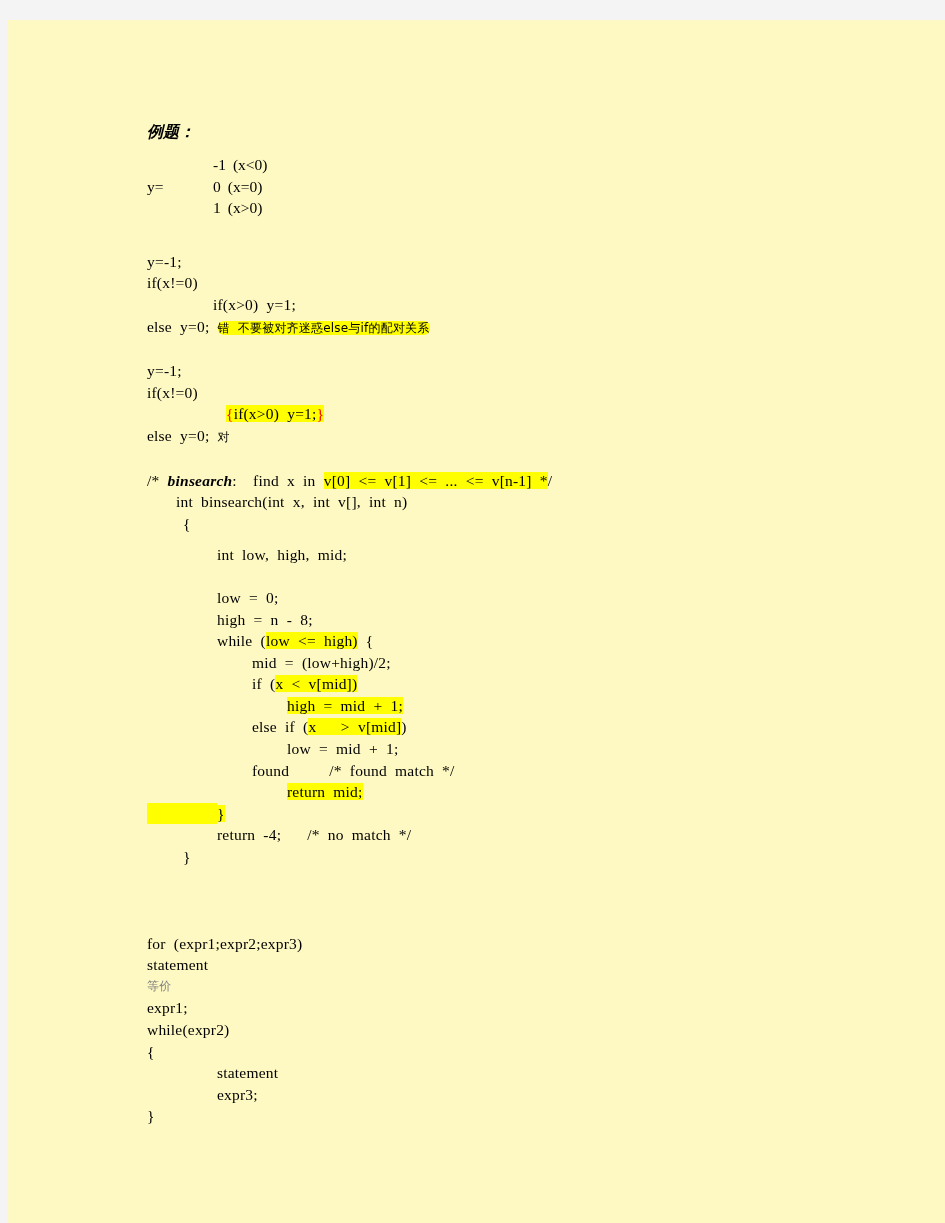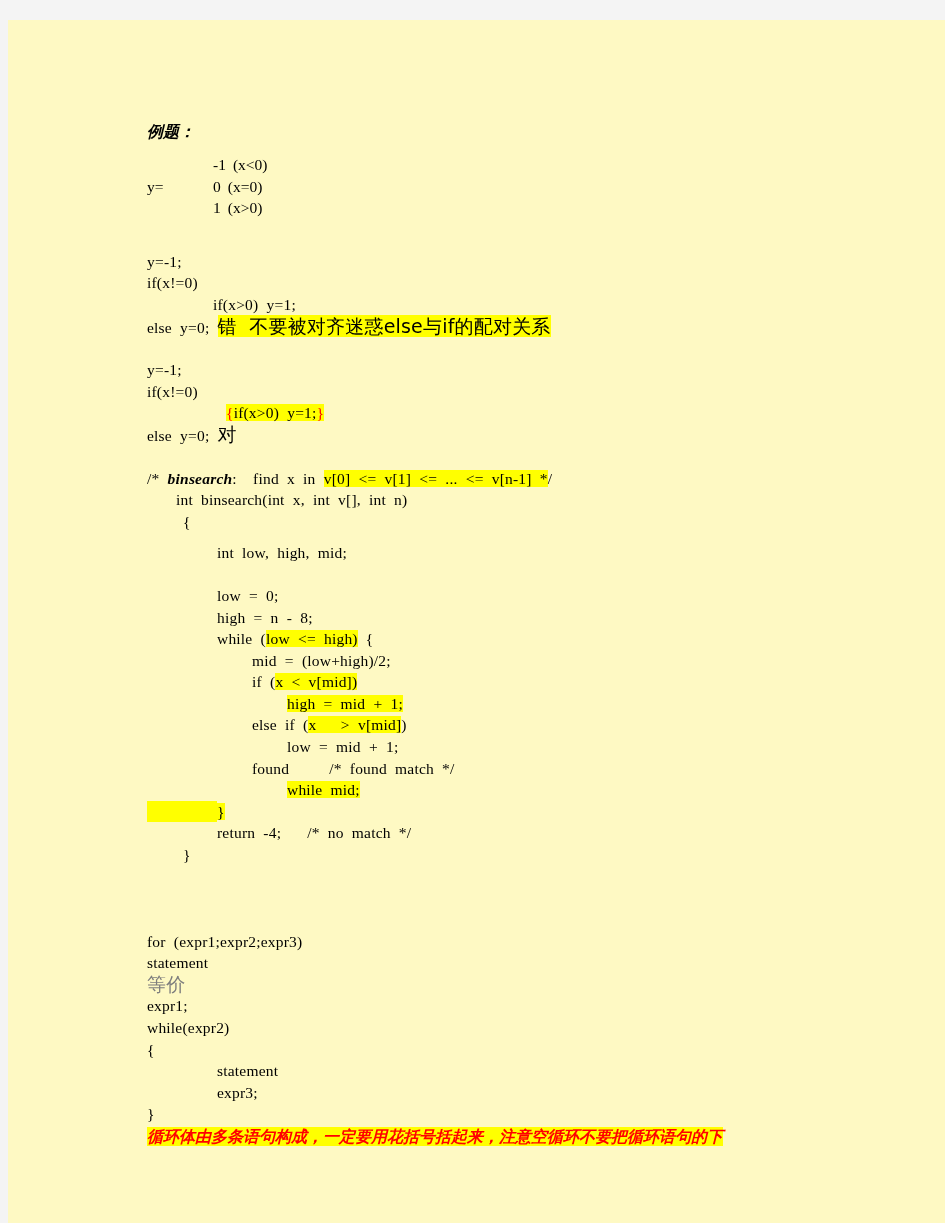--- a/index.html
+++ b/index.html
@@ -58,21 +58,22 @@
   }
   .bolditalic {
     font-weight: bold;
     font-style: italic;
   }
   .gray {
     color: #7d7d7d;
   }
   .cjk {
     font-family: "DejaVu Sans", "Liberation Sans", sans-serif;
-    font-size: 19px;
+    font-size: 12px;
+    border-radius: 6px;
   }
   .cjk-bold-italic {
     font-family: "DejaVu Sans", "Liberation Sans", sans-serif;
     font-weight: bold;
     font-style: italic;
     font-size: 16px;
     color: #ff0000;
   }
   .final-note {
     white-space: pre;
@@ -145,21 +146,21 @@
       <div class="line"><span style="display:inline-block;width:105px;"></span><span>if  (</span><span class="hl">x  &lt;  v[mid])</span></div>
 
       <div class="line"><span style="display:inline-block;width:140px;"></span><span class="hl">high  =  mid  +  1;</span></div>
 
       <div class="line"><span style="display:inline-block;width:105px;"></span><span>else  if  (</span><span class="hl">x      &gt;  v[mid]</span><span>)</span></div>
 
       <div class="line"><span style="display:inline-block;width:140px;"></span><span>low  =  mid  +  1;</span></div>
 
       <div class="line"><span style="display:inline-block;width:105px;"></span><span>found</span><span style="display:inline-block;width:40px;"></span><span>/*  found  match  */</span></div>
 
-      <div class="line"><span style="display:inline-block;width:140px;"></span><span class="hl">while  mid;</span></div>
+      <div class="line"><span style="display:inline-block;width:140px;"></span><span class="hl">return  mid;</span></div>
 
       <div class="line"><span class="hl" style="display:inline-block;width:70px;">&nbsp;</span><span class="hl">}</span></div>
 
       <div class="line"><span style="display:inline-block;width:70px;"></span><span>return  -4;</span><span style="display:inline-block;width:26px;"></span><span>/*  no  match  */</span></div>
 
       <div class="line"><span style="display:inline-block;width:36px;"></span><span>}</span></div>
     </div>
 
     <div class="spacer-xl"></div>
     <div class="spacer-md"></div>
@@ -169,16 +170,15 @@
       <div class="line">statement</div>
       <div class="line cjk gray">等价</div>
       <div class="line">expr1;</div>
       <div class="line">while(expr2)</div>
       <div class="line">{</div>
       <div class="line"><span style="display:inline-block;width:70px;"></span><span>statement</span></div>
       <div class="line"><span style="display:inline-block;width:70px;"></span><span>expr3;</span></div>
       <div class="line">}</div>
     </div>
 
-    <div class="final-note"><span class="hl cjk-bold-italic">循环体由多条语句构成，一定要用花括号括起来，注意空循环不要把循环语句的下</span></div>
 
   </div>
 </div>
 
 </body></html>

